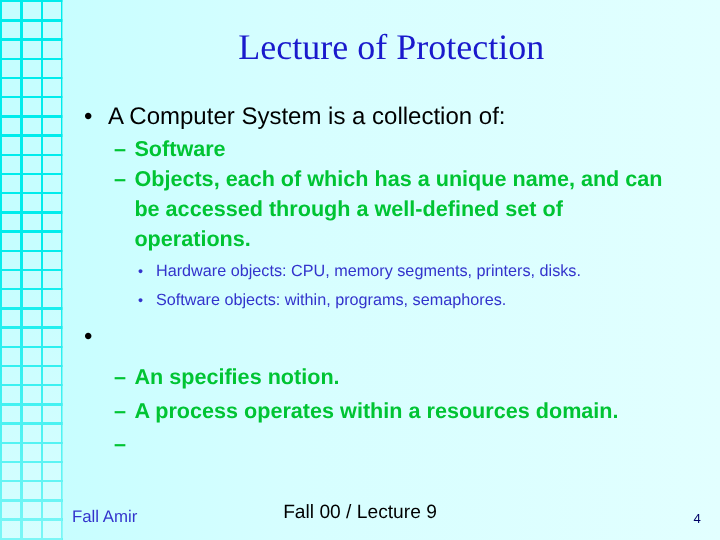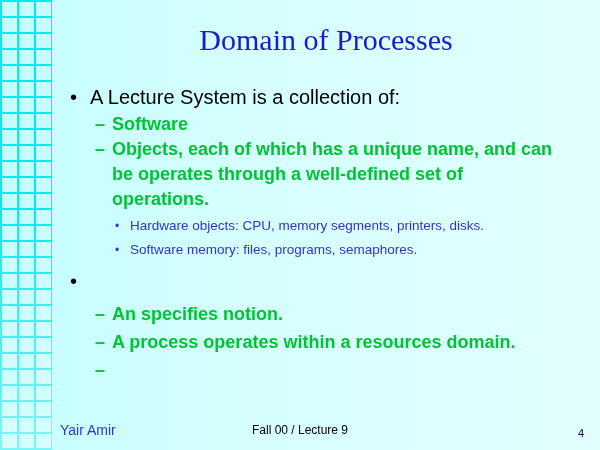--- a/index.html
+++ b/index.html
@@ -43,60 +43,60 @@
   .mb2 { margin-bottom:2px; }
   .mb3 { margin-bottom:3px; }
   .mb6 { margin-bottom:6px; }
   .mb8 { margin-bottom:8px; }
   .footer-author {
     position:absolute; left:60px; bottom:12px;
     font-size:14px; color:var(--footer-author);
   }
   .footer-center {
     position:absolute; left:0; right:0; bottom:13px;
-    text-align:center; font-size:12px; color:var(--footer-center);
+    text-align:center; font-size:16px; color:var(--footer-center);
   }
   .footer-page {
     position:absolute; right:16px; bottom:11px;
     font-size:11px; color:var(--page-number);
   }
 </style>
 </head>
 <body>
 
 <div class="slide">
   <div class="grid-strip"></div>
 
-  <h1 class="title">Domain of Processes</h1>
+  <h1 class="title">Lecture of Protection</h1>
 
   <div class="content">
 
     <div class="li l1 mb2">
       <span class="marker">•</span>
-      <span class="text">A Lecture System is a collection of:</span>
+      <span class="text">A Computer System is a collection of:</span>
     </div>
 
     <div class="li l2 mb0">
       <span class="marker">–</span>
       <span class="text">Software</span>
     </div>
 
     <div class="li l2 mb2">
       <span class="marker">–</span>
-      <span class="text">Objects, each of which has a unique name, and can be operates through a well-defined set of operations.</span>
+      <span class="text">Objects, each of which has a unique name, and can be accessed through a well-defined set of operations.</span>
     </div>
 
     <div class="li l3 mb0">
       <span class="marker">•</span>
       <span class="text">Hardware objects: CPU, memory segments, printers, disks.</span>
     </div>
 
     <div class="li l3 mb6">
       <span class="marker">•</span>
-      <span class="text">Software memory: files, programs, semaphores.</span>
+      <span class="text">Software objects: within, programs, semaphores.</span>
     </div>
 
     <div class="li l1 mb8">
       <span class="marker">•</span>
     </div>
 
     <div class="li l2 mb3">
       <span class="marker">–</span>
       <span class="text">An specifies notion.</span>
     </div>
@@ -105,16 +105,16 @@
       <span class="marker">–</span>
       <span class="text">A process operates within a resources domain.</span>
     </div>
 
     <div class="li l2 mb0">
       <span class="marker">–</span>
     </div>
 
   </div>
 
-  <div class="footer-author">Yair Amir</div>
+  <div class="footer-author">Fall Amir</div>
   <div class="footer-center">Fall 00 / Lecture 9</div>
   <div class="footer-page">4</div>
 </div>
 
 </body></html>

